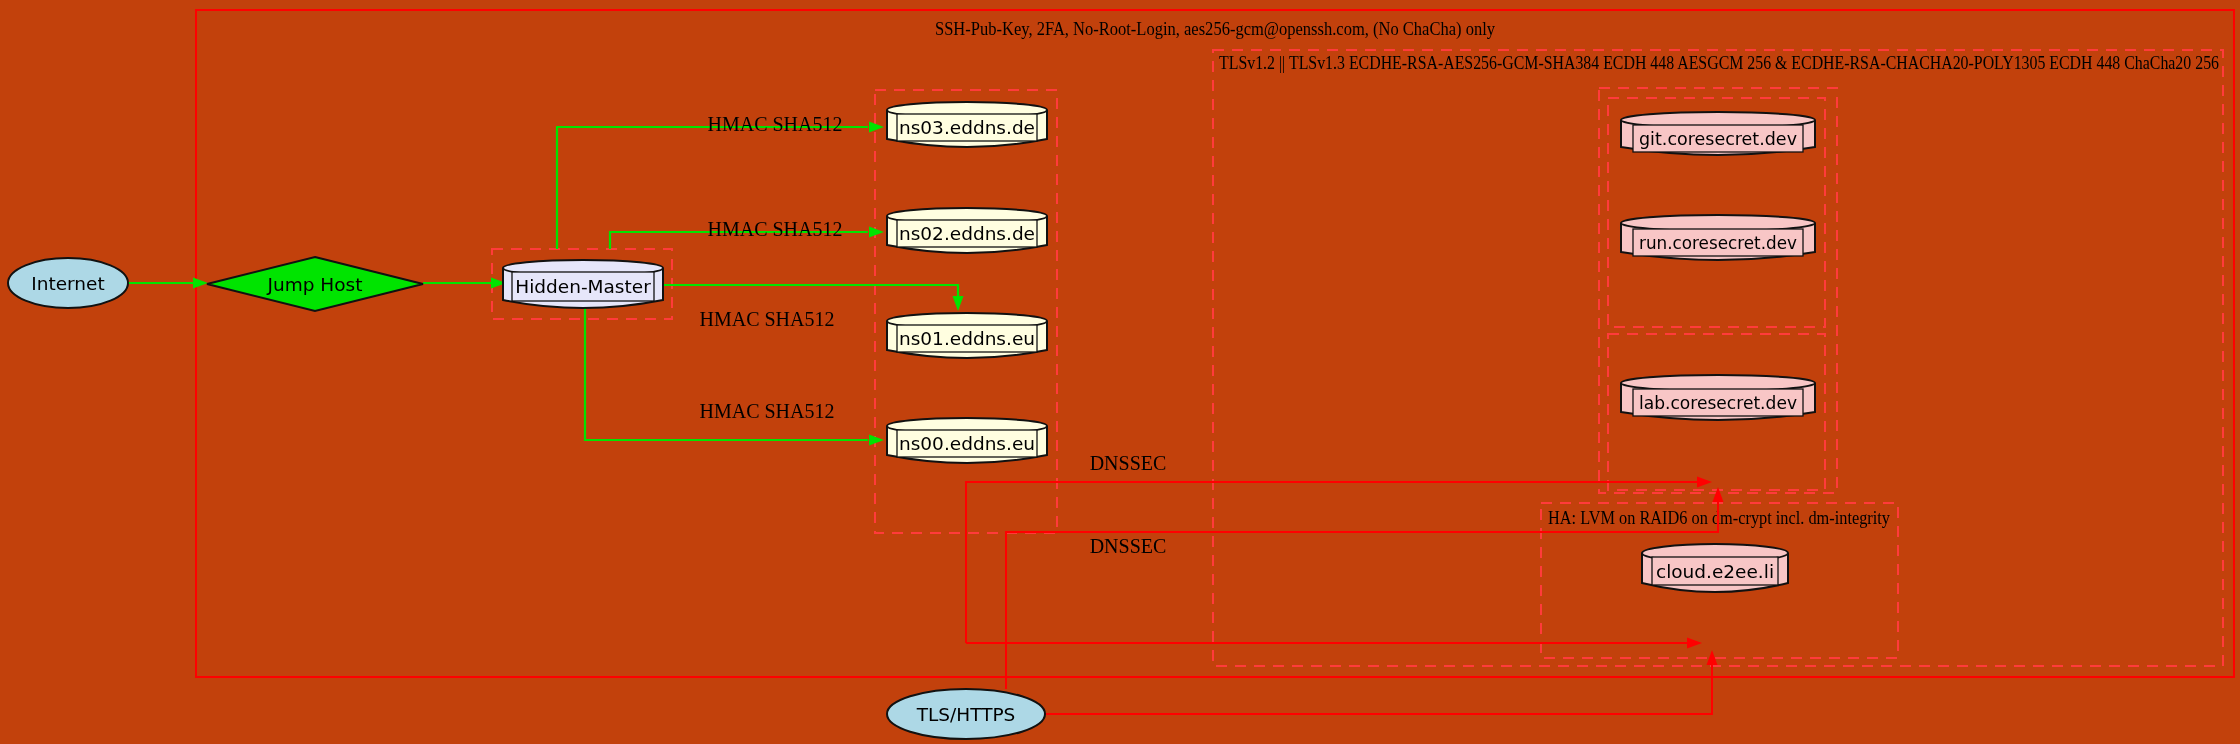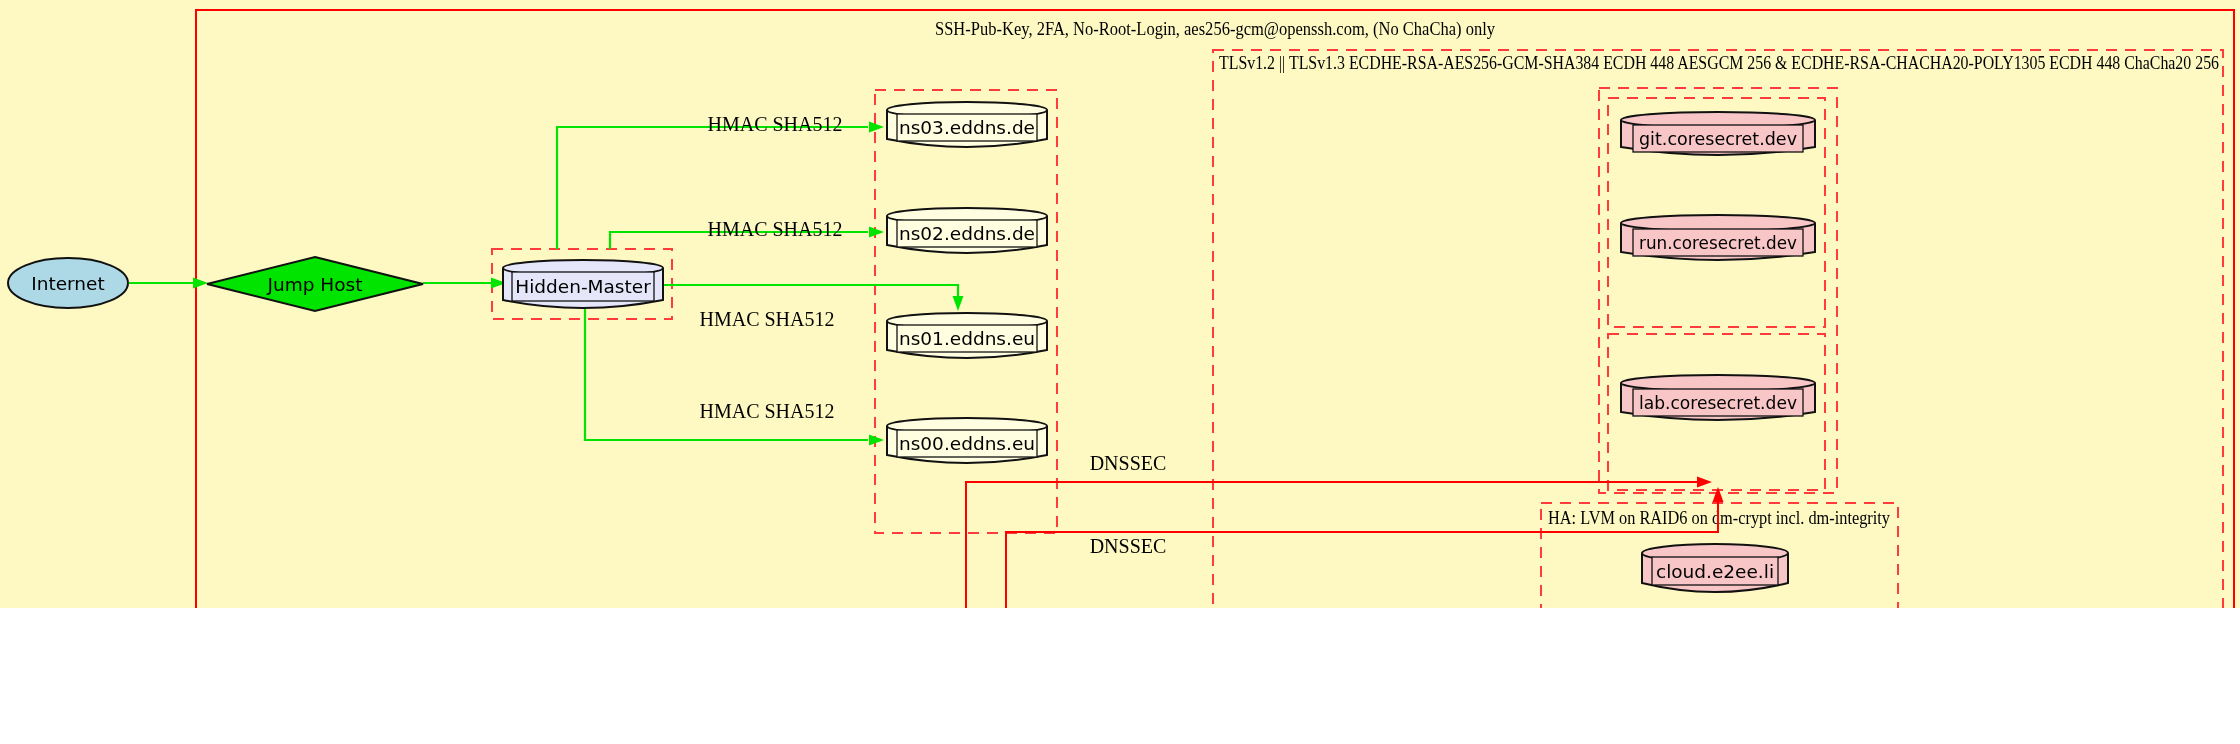--- a/index.html
+++ b/index.html
@@ -1,16 +1,16 @@
 <!DOCTYPE html>
 <html><head>
 <meta charset="utf-8">
 <style>
   html,body { margin:0; padding:0; background:#ffffff; }
-  .stage { width:2240px; height:608px; position:relative; background:#fef9c3; }
+  .stage { width:2240px; height:744px; position:relative; background:#c2410c; }
   svg { display:block; }
   text { text-anchor:middle; fill:#000; }
   .label-serif  { font-family:"Liberation Serif", serif; font-size:18px; }
   .label-serif-edge { font-family:"Liberation Serif", serif; font-size:20px; }
   .label-sans   { font-family:"DejaVu Sans", sans-serif; font-size:18.5px; }
   .cluster-dashed { fill:none; stroke:#ff3b3b; stroke-width:2; stroke-dasharray:11 8; }
   .box-solid    { fill:none; stroke:#ff0000; stroke-width:2; }
   .edge-green   { stroke:#00e400; stroke-width:2.2; fill:none; }
   .arrow-green  { fill:#00e400; stroke:none; }
   .edge-red     { stroke:#ff0000; stroke-width:2; fill:none; }

